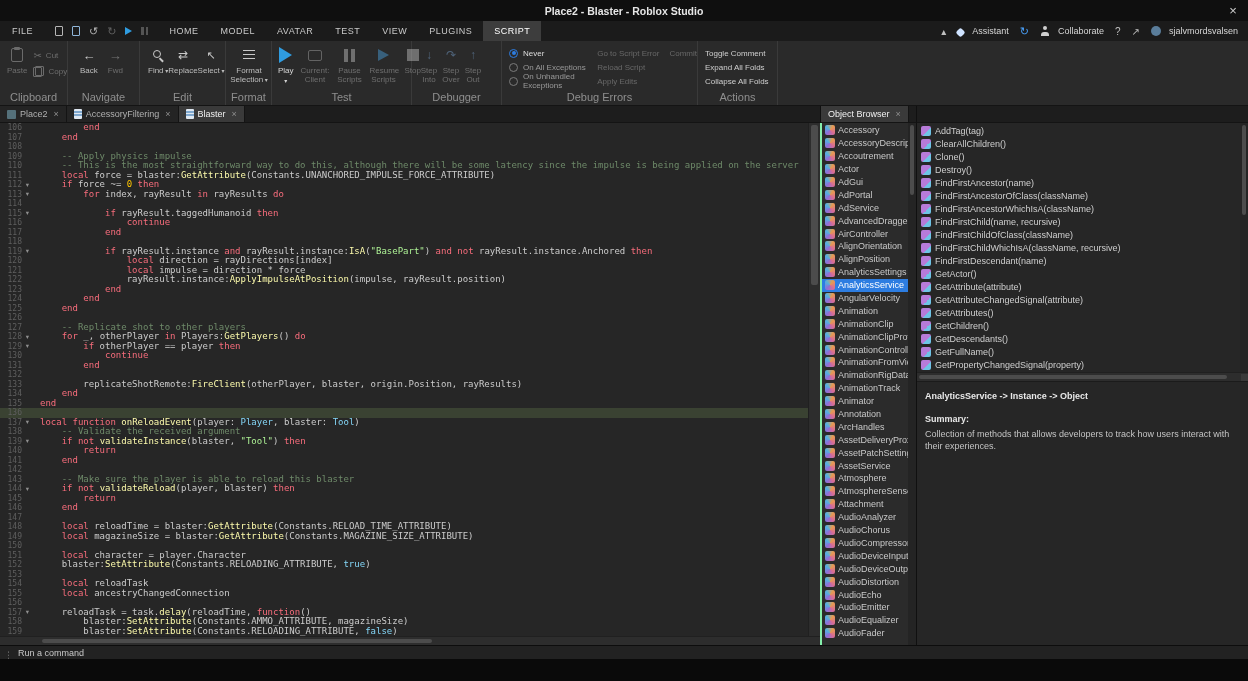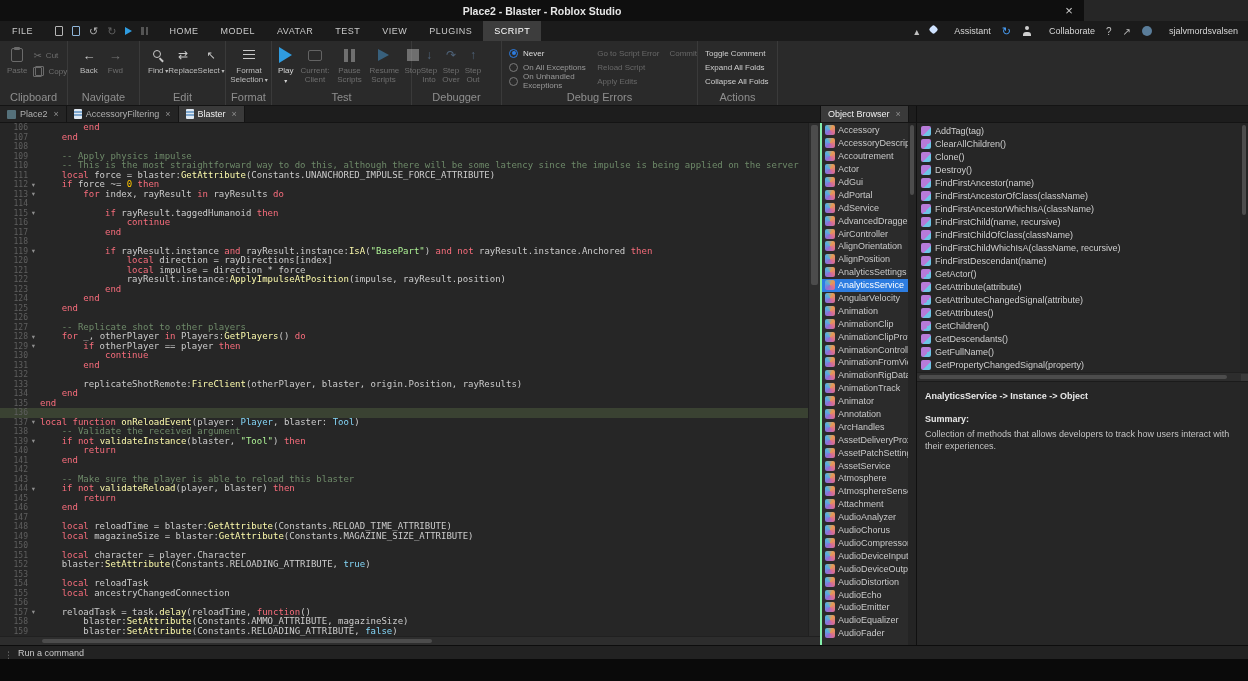--- a/index.html
+++ b/index.html
@@ -1,32 +1,32 @@
 <!DOCTYPE html>
 <html><head>
 <meta charset="utf-8">
 <style>
 *{margin:0;padding:0;box-sizing:border-box}
 html,body{width:1248px;height:681px;overflow:hidden;background:#0b0b0b;font-family:"Liberation Sans",sans-serif}
 #app{position:relative;width:1248px;height:681px;background:#262626;overflow:hidden}
 .abs{position:absolute}
 
-#titlebar{left:0;top:0;width:1084px;height:21px;background:#0f0f0f;display:flex;align-items:center;justify-content:center}
+#titlebar{left:0;top:0;width:1248px;height:21px;background:#0f0f0f;display:flex;align-items:center;justify-content:center}
 #titlebar .t{color:#e6e6e6;font-size:10.5px;font-weight:bold}
 #close-btn{position:absolute;right:0;top:0;width:30px;height:21px;color:#cfcfcf;display:flex;align-items:center;justify-content:center;font-size:13px}
 .i-close::before{content:"×"}
 
 #menubar{left:0;top:21px;width:1248px;height:20px;background:#1b1b1b;display:flex;align-items:stretch;font-size:9px;color:#c9c9c9}
 #file-btn{padding:0 12px;display:flex;align-items:center;letter-spacing:.5px}
 .qicons{display:flex;align-items:center;gap:9px;padding:0 10px}
 .qi{display:inline-flex;align-items:center;justify-content:center}
 .mtab{display:flex;align-items:center;padding:0 11px;letter-spacing:.5px}
 .mtab.active{background:#3d3d3d;color:#fff}
 .mright{margin-left:auto;display:flex;align-items:center;gap:11px;padding-right:10px}
-.mr-item{display:flex;align-items:flex-start;gap:17px;color:#d6d6d6}
+.mr-item{display:flex;align-items:flex-end;gap:8px;color:#d6d6d6}
 .mr-ic{color:#c0c0c0;font-size:10px;display:inline-flex;align-items:center}
 .i-chevup::before{content:"▴"}
 .i-sync::before{content:"↻";color:#4aa3ff;font-size:11px}
 .i-help::before{content:"?";font-size:10px}
 .i-share::before{content:"↗";font-size:10px}
 .i-spark{width:7px;height:7px;background:#cfe3ff;border-radius:2px;transform:rotate(45deg)}
 .i-person{width:10px;height:10px;position:relative}
 .i-person::before{content:"";position:absolute;top:0;left:3px;width:4px;height:4px;border-radius:50%;background:#cfcfcf}
 .i-person::after{content:"";position:absolute;bottom:0;left:1px;width:8px;height:4px;border-radius:3px 3px 0 0;background:#cfcfcf}
 .avatar{width:10px;height:10px;border-radius:50%;background:#5a7d9a}
@@ -86,21 +86,21 @@
 .dtab{display:flex;align-items:center;gap:4px;padding:0 7px;font-size:9px;color:#b0b0b0;border-right:1px solid #141414;background:#242424;white-space:nowrap}
 .dtab.active{background:#3a3a3a;color:#f0f0f0}
 .tclose{font-size:9px;color:#8f8f8f;margin-left:2px}
 .i-place{width:9px;height:9px;background:#54707a;border-radius:1px}
 .i-script{width:8px;height:10px;border-radius:1px;background:linear-gradient(#dfe8f2 0 2px,#7fa8cf 2px 3.5px,#dfe8f2 3.5px 5px,#7fa8cf 5px 6.5px,#dfe8f2 6.5px 100%)}
 #obtab-strip{left:820px;top:106px;width:96px;height:17px;background:#1d1d1d;border-left:1px solid #101010;display:flex;border-bottom:1px solid #141414}
 #righttop-strip{left:916px;top:106px;width:332px;height:17px;background:#1d1d1d;border-bottom:1px solid #141414;border-left:1px solid #101010}
 
 #editor{left:0;top:123px;width:808px;height:513px;background:#262626;overflow:hidden}
 #gutter{position:absolute;left:0;top:0;width:40px}
-.gl{height:9.5px;display:flex;align-items:center;justify-content:flex-end;padding-right:1px}
+.gl{height:9.5px;display:flex;align-items:center;padding-right:1px}
 .gl .num{font-family:"DejaVu Sans Mono",monospace;font-size:8px;color:#5f5f5f;width:22px;text-align:right}
 .gl .fold{width:11px;font-size:6.5px;color:#8f8f8f;text-align:center}
 #code{position:absolute;left:40px;top:0;right:0;bottom:0}
 .cl{height:9.5px;line-height:9.5px;font-family:"DejaVu Sans Mono",monospace;font-size:9px;color:#cccccc;white-space:pre}
 .cl.cur,.gl.cur{background:#3a4232}
 .tk-k{color:#f86d7c}.tk-c{color:#6e8a69}.tk-s{color:#adf195}.tk-n{color:#ffc600}.tk-f{color:#fdfbac}.tk-t{color:#84d6f7}.tk-b{color:#84d6f7}
 #ed-vscroll{left:808px;top:123px;width:12px;height:513px;background:#2d2d2d;border-left:1px solid #202020}
 #ed-hscroll{left:0;top:636px;width:820px;height:9px;background:#2d2d2d;border-top:1px solid #202020}
 .thumb{position:absolute;left:2px;right:2px;background:#4c4c4c;border-radius:2px}
 .hthumb{position:absolute;top:2px;bottom:2px;background:#4c4c4c;border-radius:2px}

